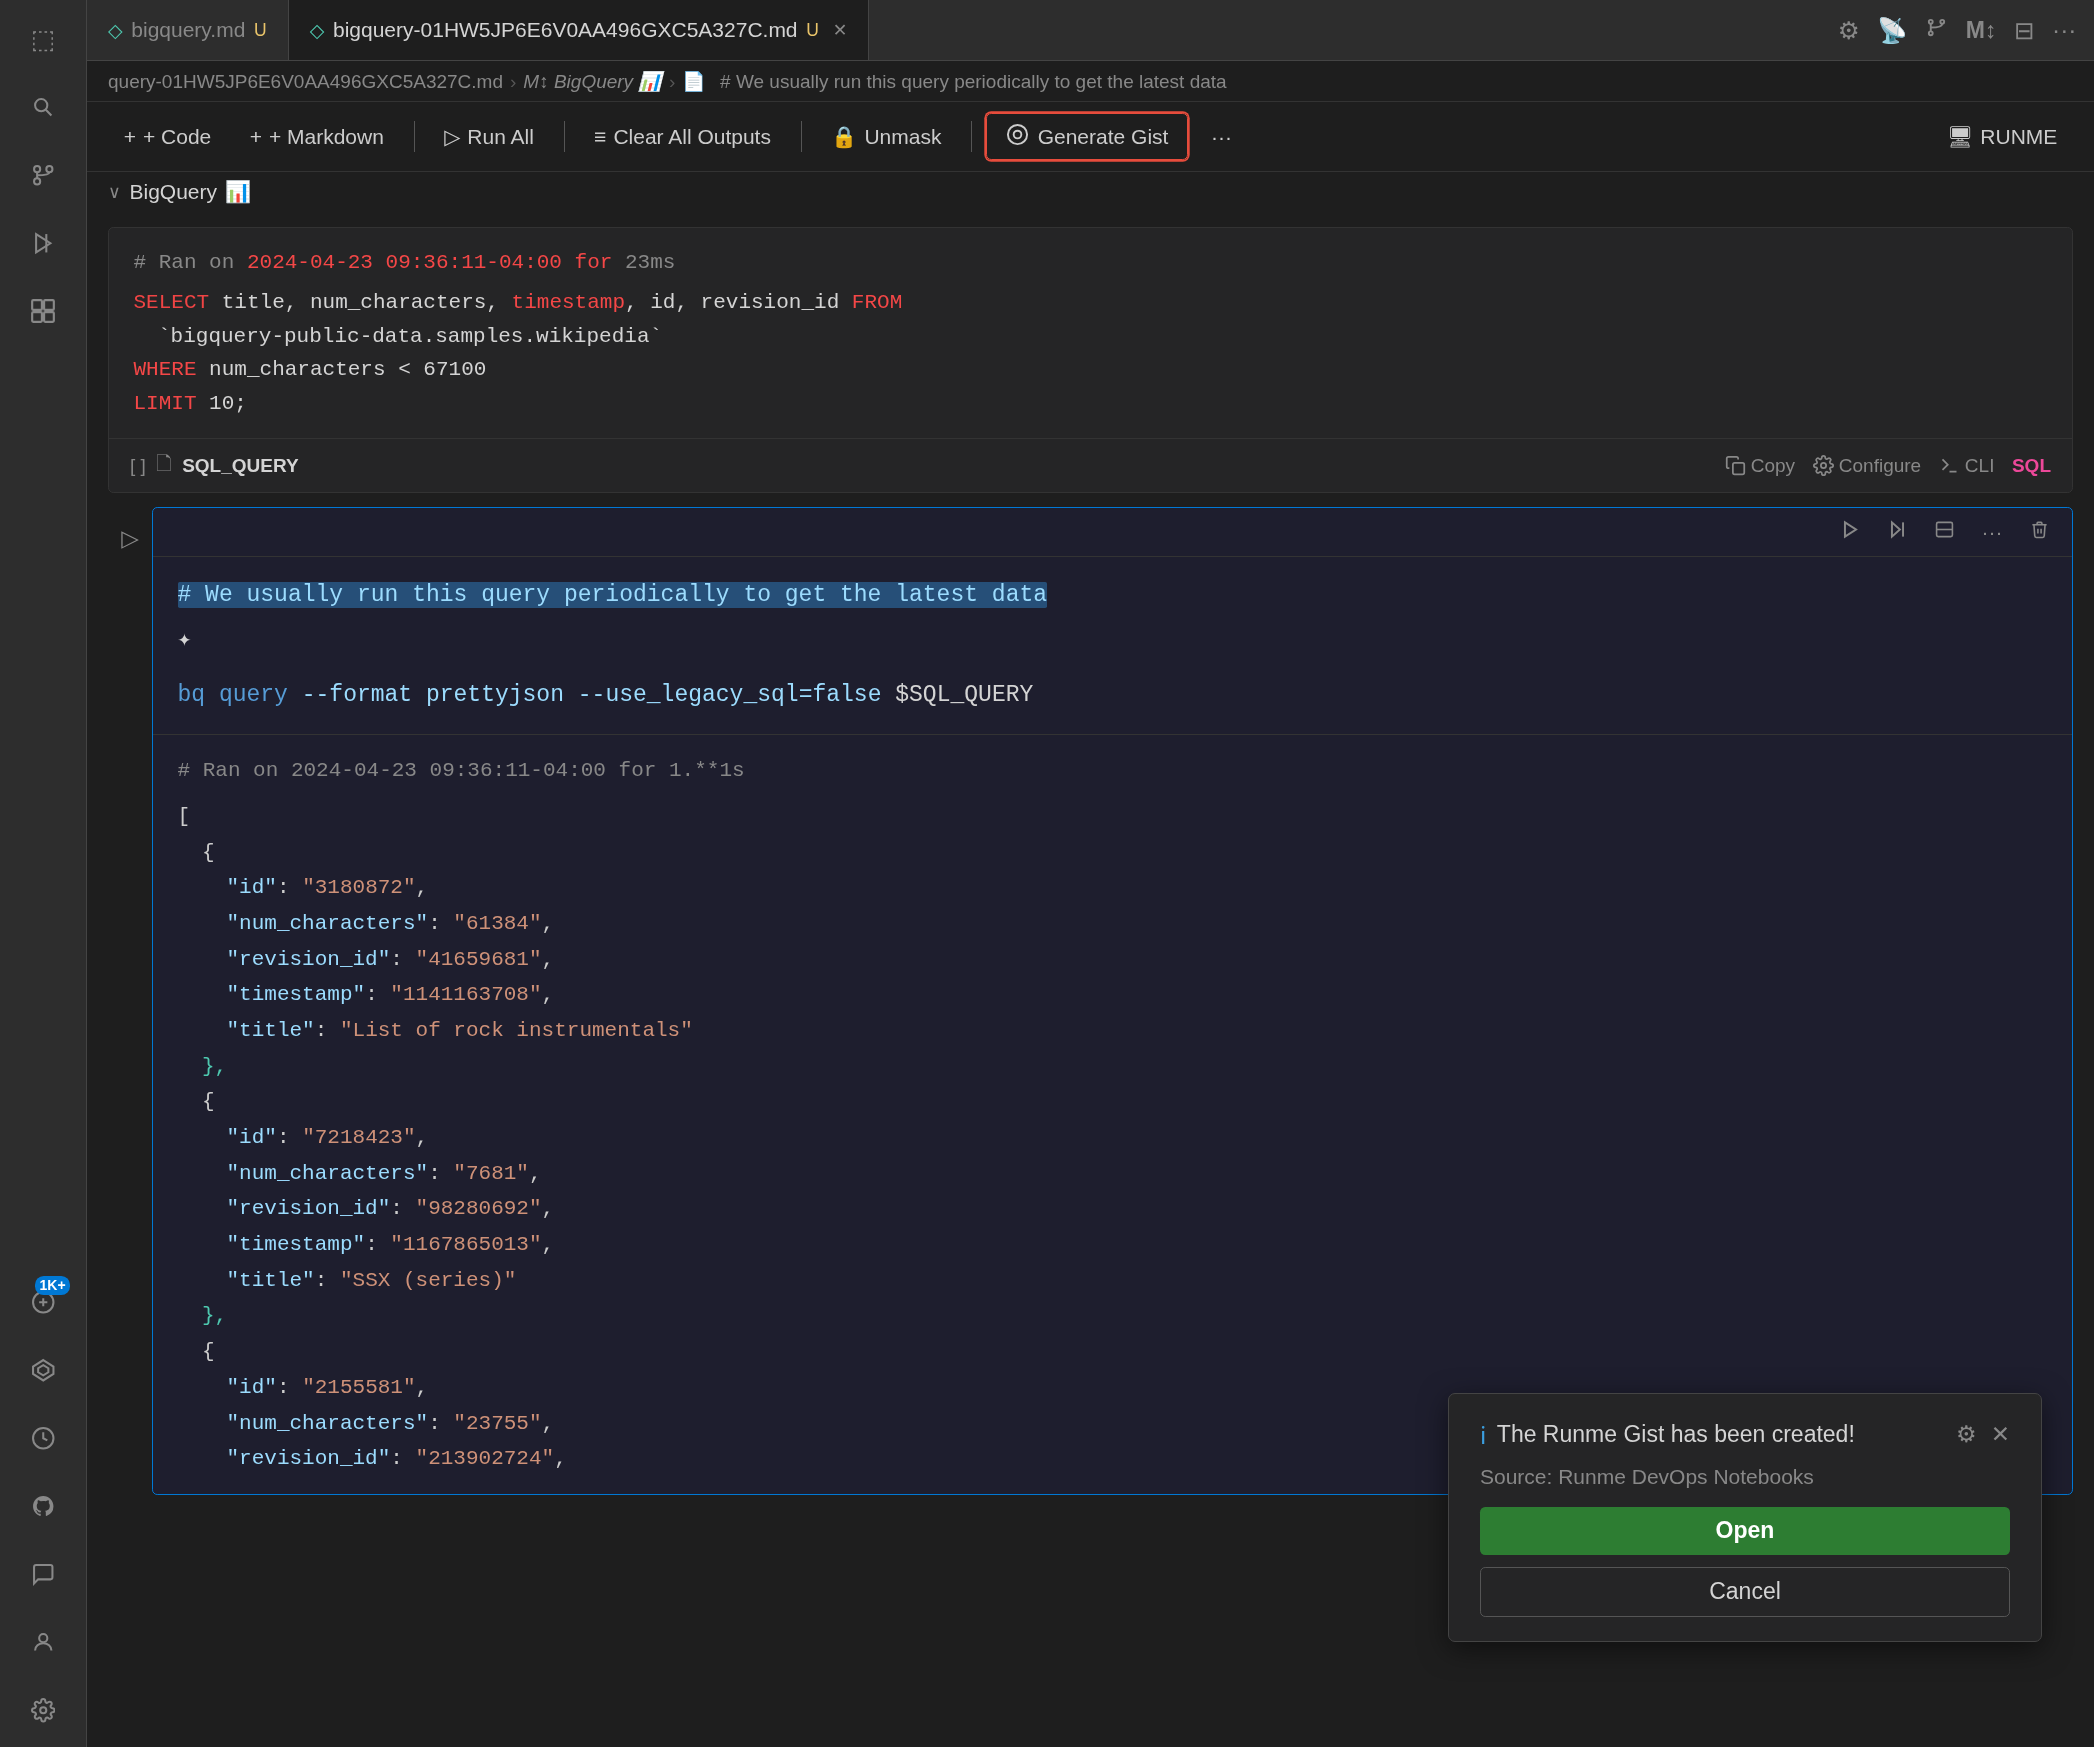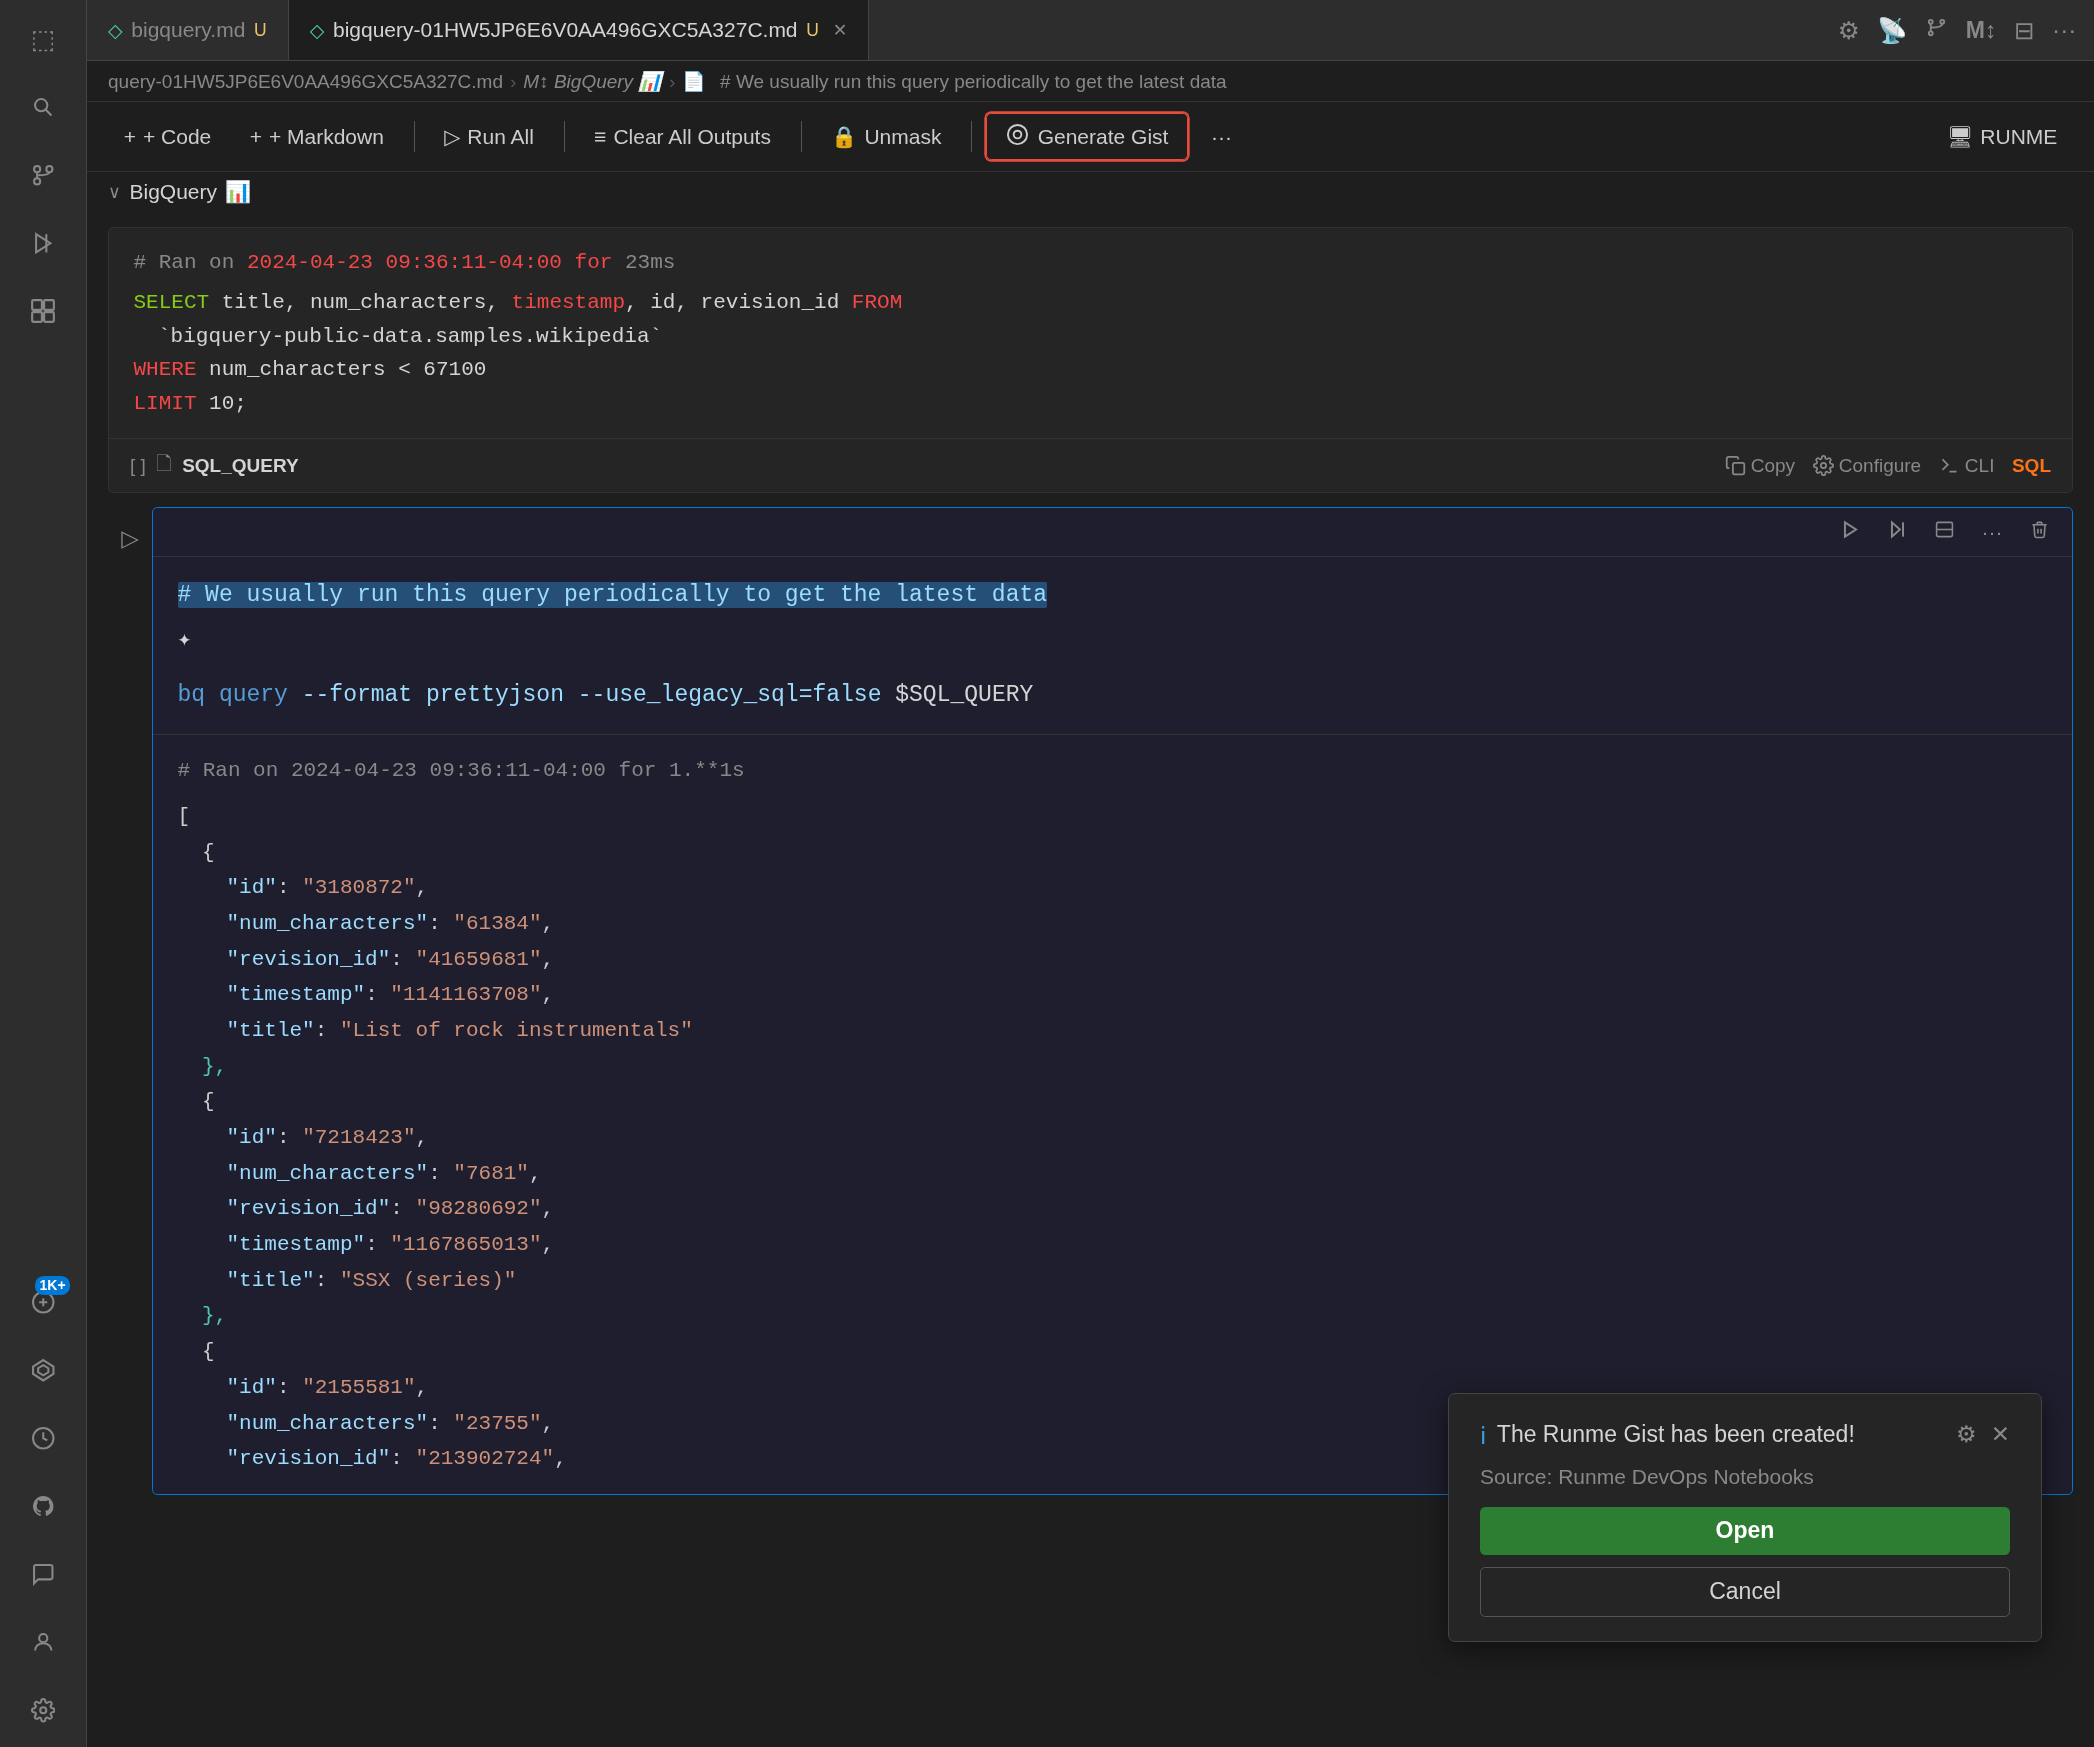--- a/index.html
+++ b/index.html
@@ -281,21 +281,21 @@
     }
     .bash-cell-output {
       padding: 17.5px 24.5px;
       font-family: 'Courier New', monospace;
       font-size: 21px;
       line-height: 1.7;
       border-top: 0.9px solid #333;
       color: #ccc;
     }
     .kw-date { color: #f44747; }
-    .kw-select { color: #84cc16; }
+    .kw-select { color: #ef4444; }
     .kw-from { color: #f44747; }
     .kw-where { color: #f44747; }
     .kw-limit { color: #f44747; }
     .kw-for { color: #f44747; }
     .kw-timestamp { color: #f44747; }
     .comment { color: #888; }
     .json-key { color: #9cdcfe; }
     .json-str { color: #ce9178; }
     .bash-cmd { color: #569cd6; }
     .bash-flag { color: #9cdcfe; }
@@ -596,21 +596,21 @@
               <span>Configure</span>
             </div>
             <div class="cell-action-btn">
               <svg width="21" height="21" viewBox="0 0 24 24" fill="none" stroke="currentColor" stroke-width="2">
                 <polyline points="4,17 10,11 4,5"></polyline>
                   <line x1="12" y1="19" x2="20" y2="19"></line>
               </svg>
               <span>CLI</span>
             </div>
             <div class="cell-action-btn">
-              <span style="font-weight:600;color:#f97316;">SQL</span>
+              <span style="font-weight:600;color:#ec4899;">SQL</span>
             </div>
           </div>
         </div>
       </div>
 
       <div class="bash-cell-container">
         <div class="cell-gutter">
           <button class="run-btn">▷</button>
         </div>
         <div class="bash-cell">

